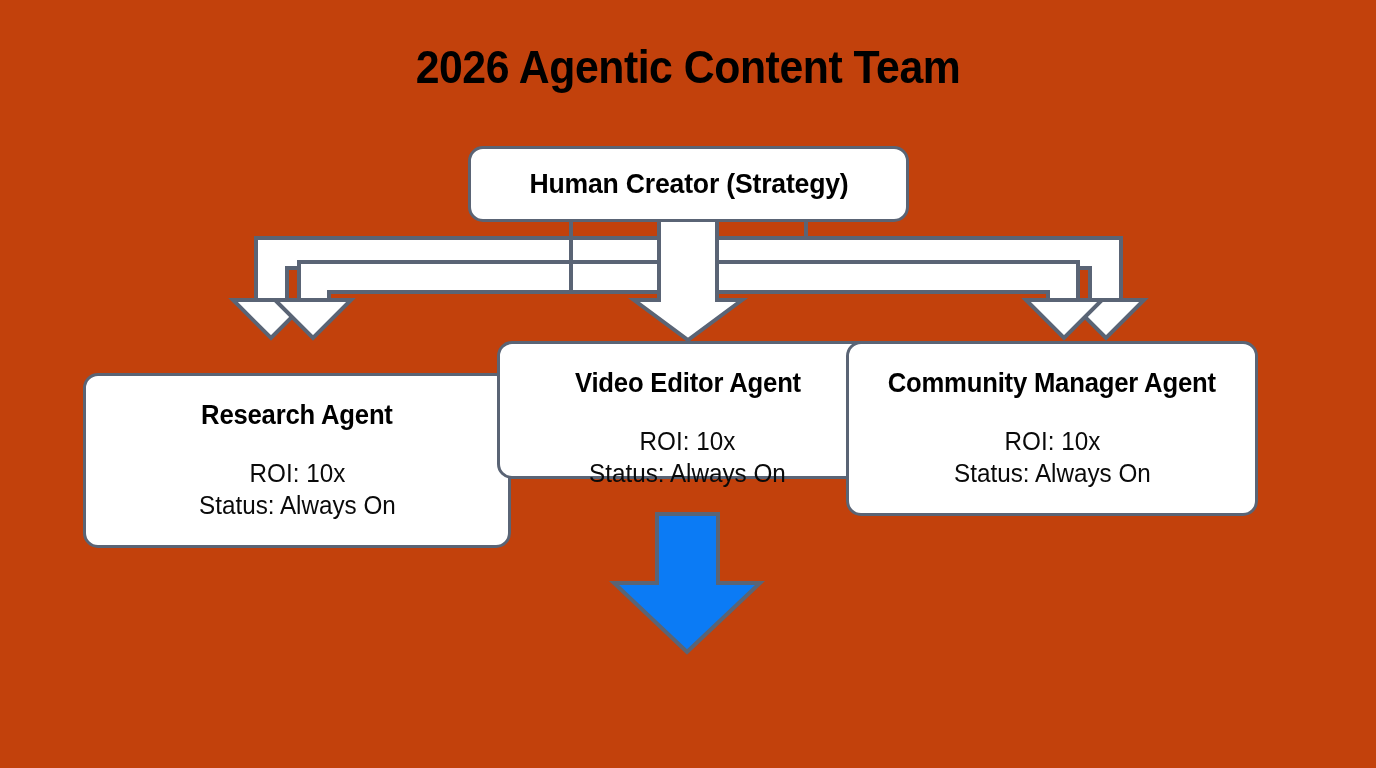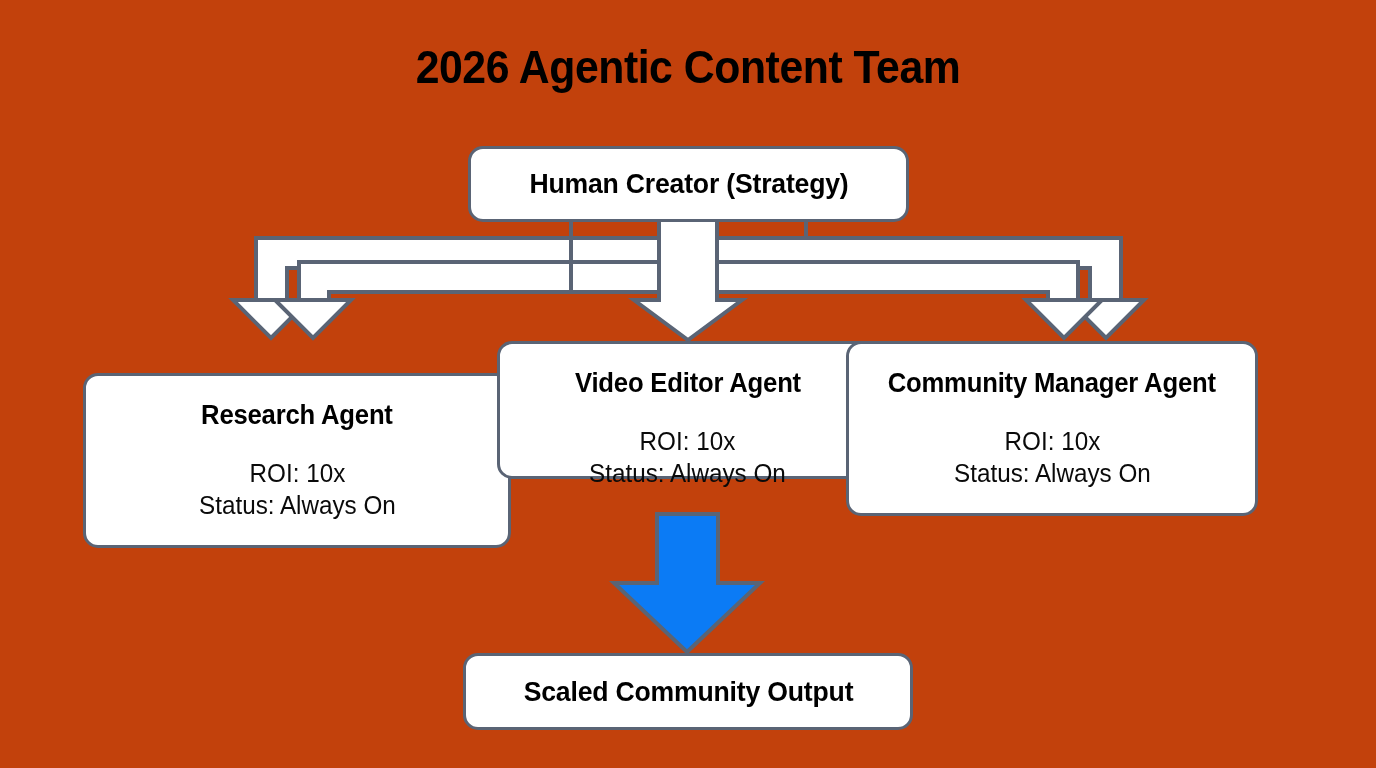--- a/index.html
+++ b/index.html
@@ -191,17 +191,14 @@
   </div>
 
   <div class="node agent" id="node-community">
     <div class="node-title">Community Manager Agent</div>
     <div class="node-meta">
       <span class="metaline">ROI: 10x</span>
       <span class="metaline">Status: Always On</span>
     </div>
   </div>
 
-  <div class="node" id="node-output">
-    <div class="node-title">Scaled Community Output</div>
-  </div>
 
 </div>
 
 </body></html>

